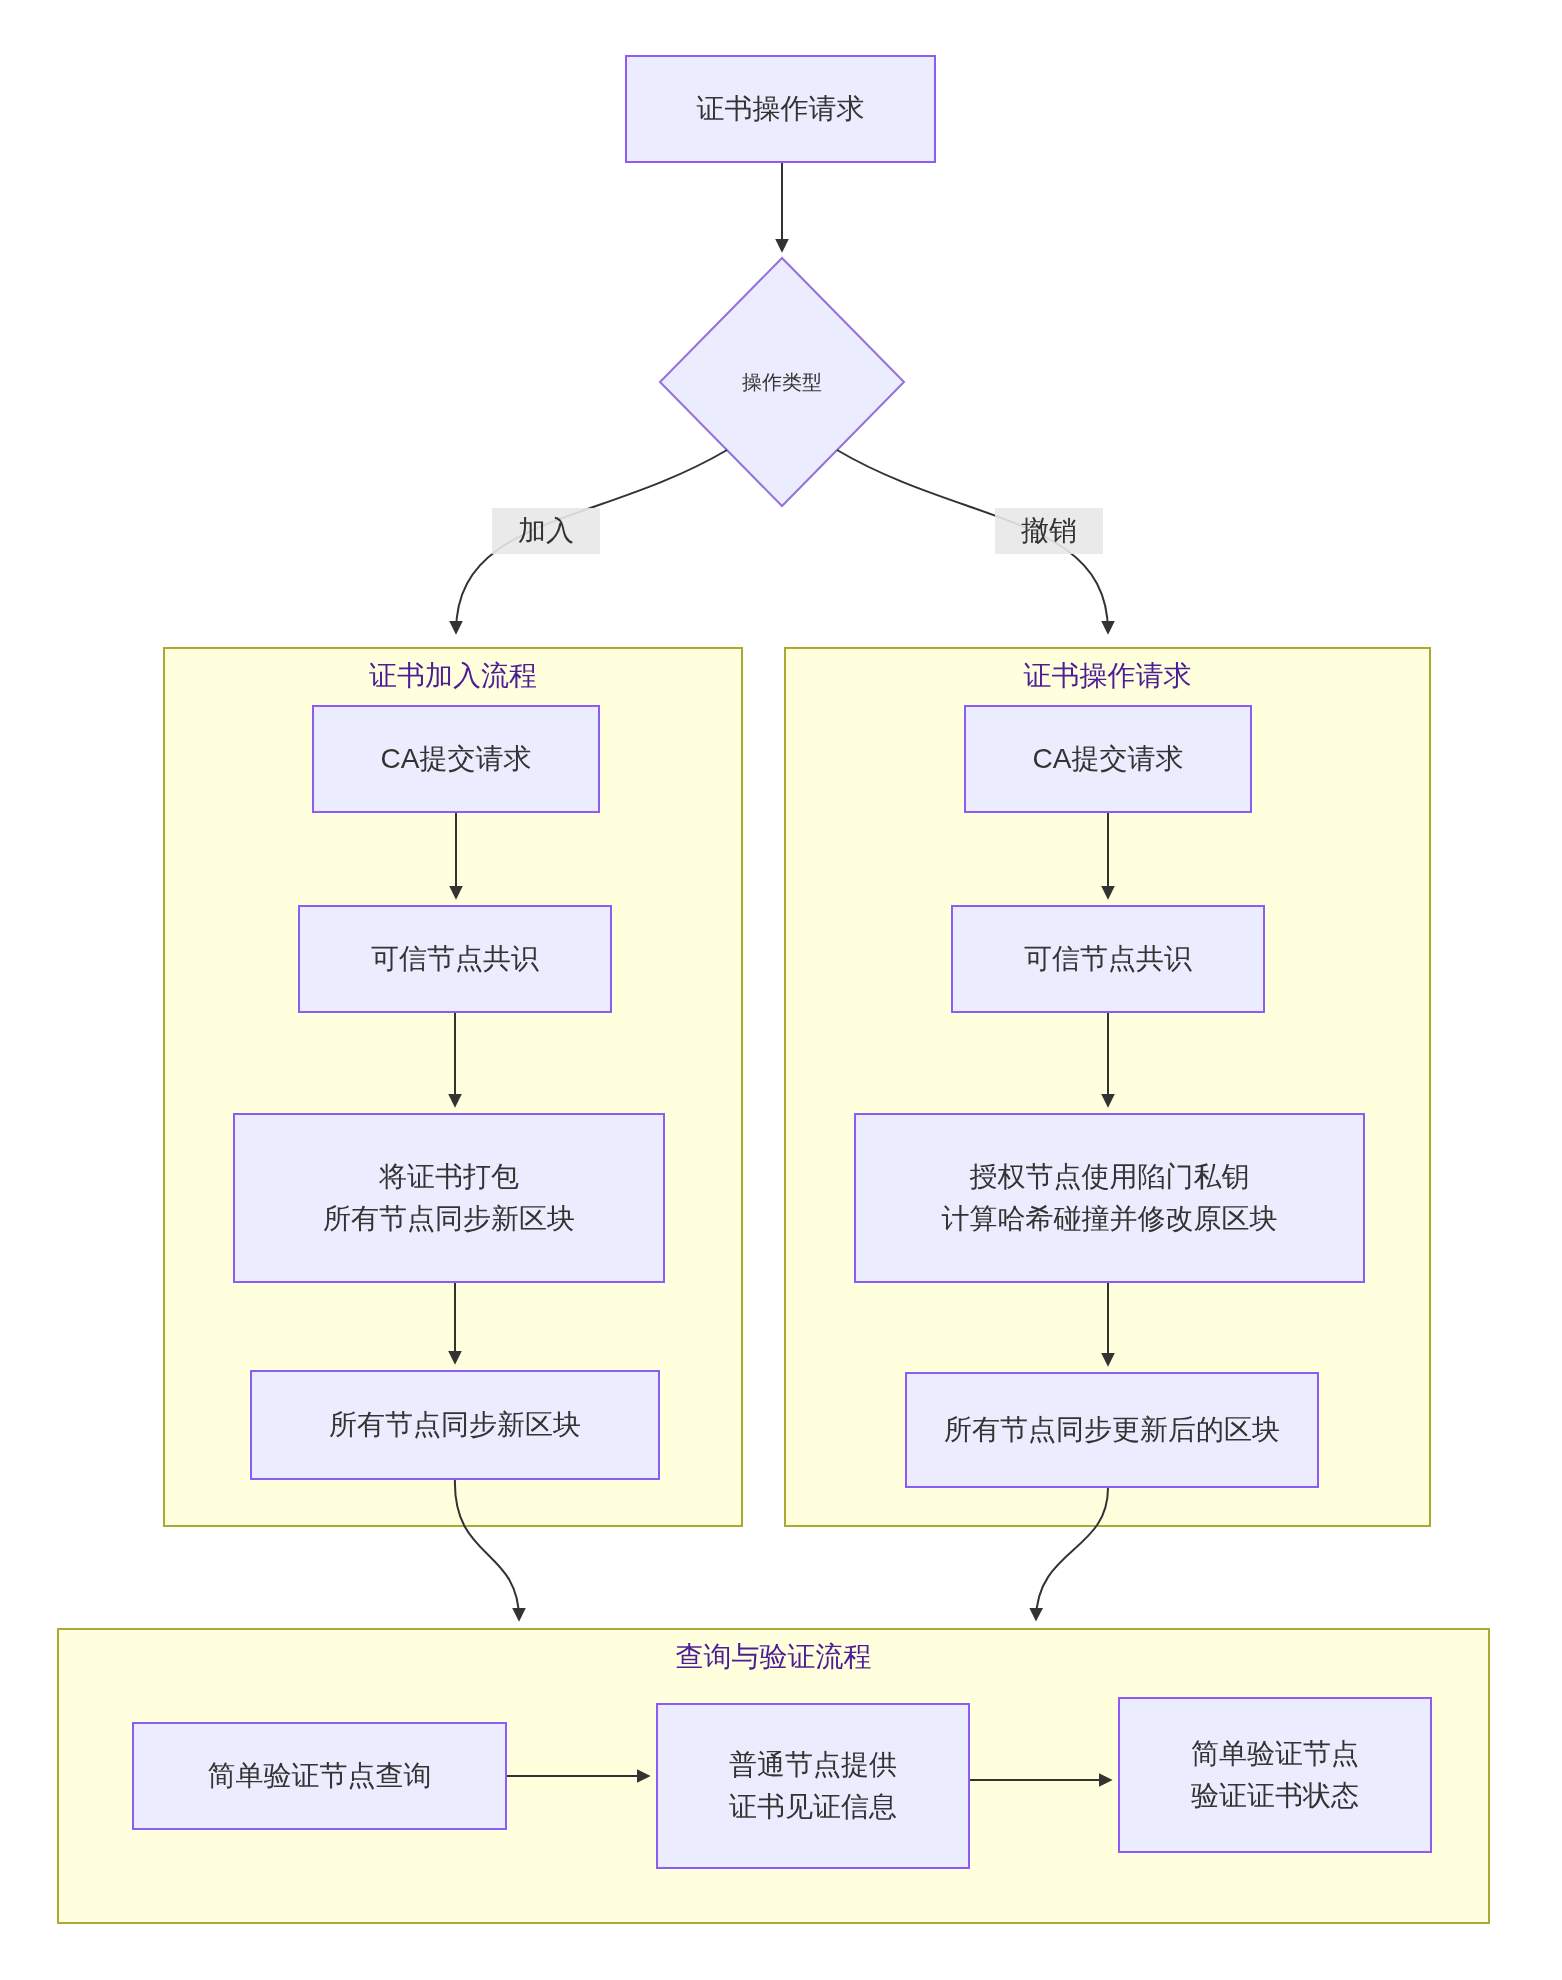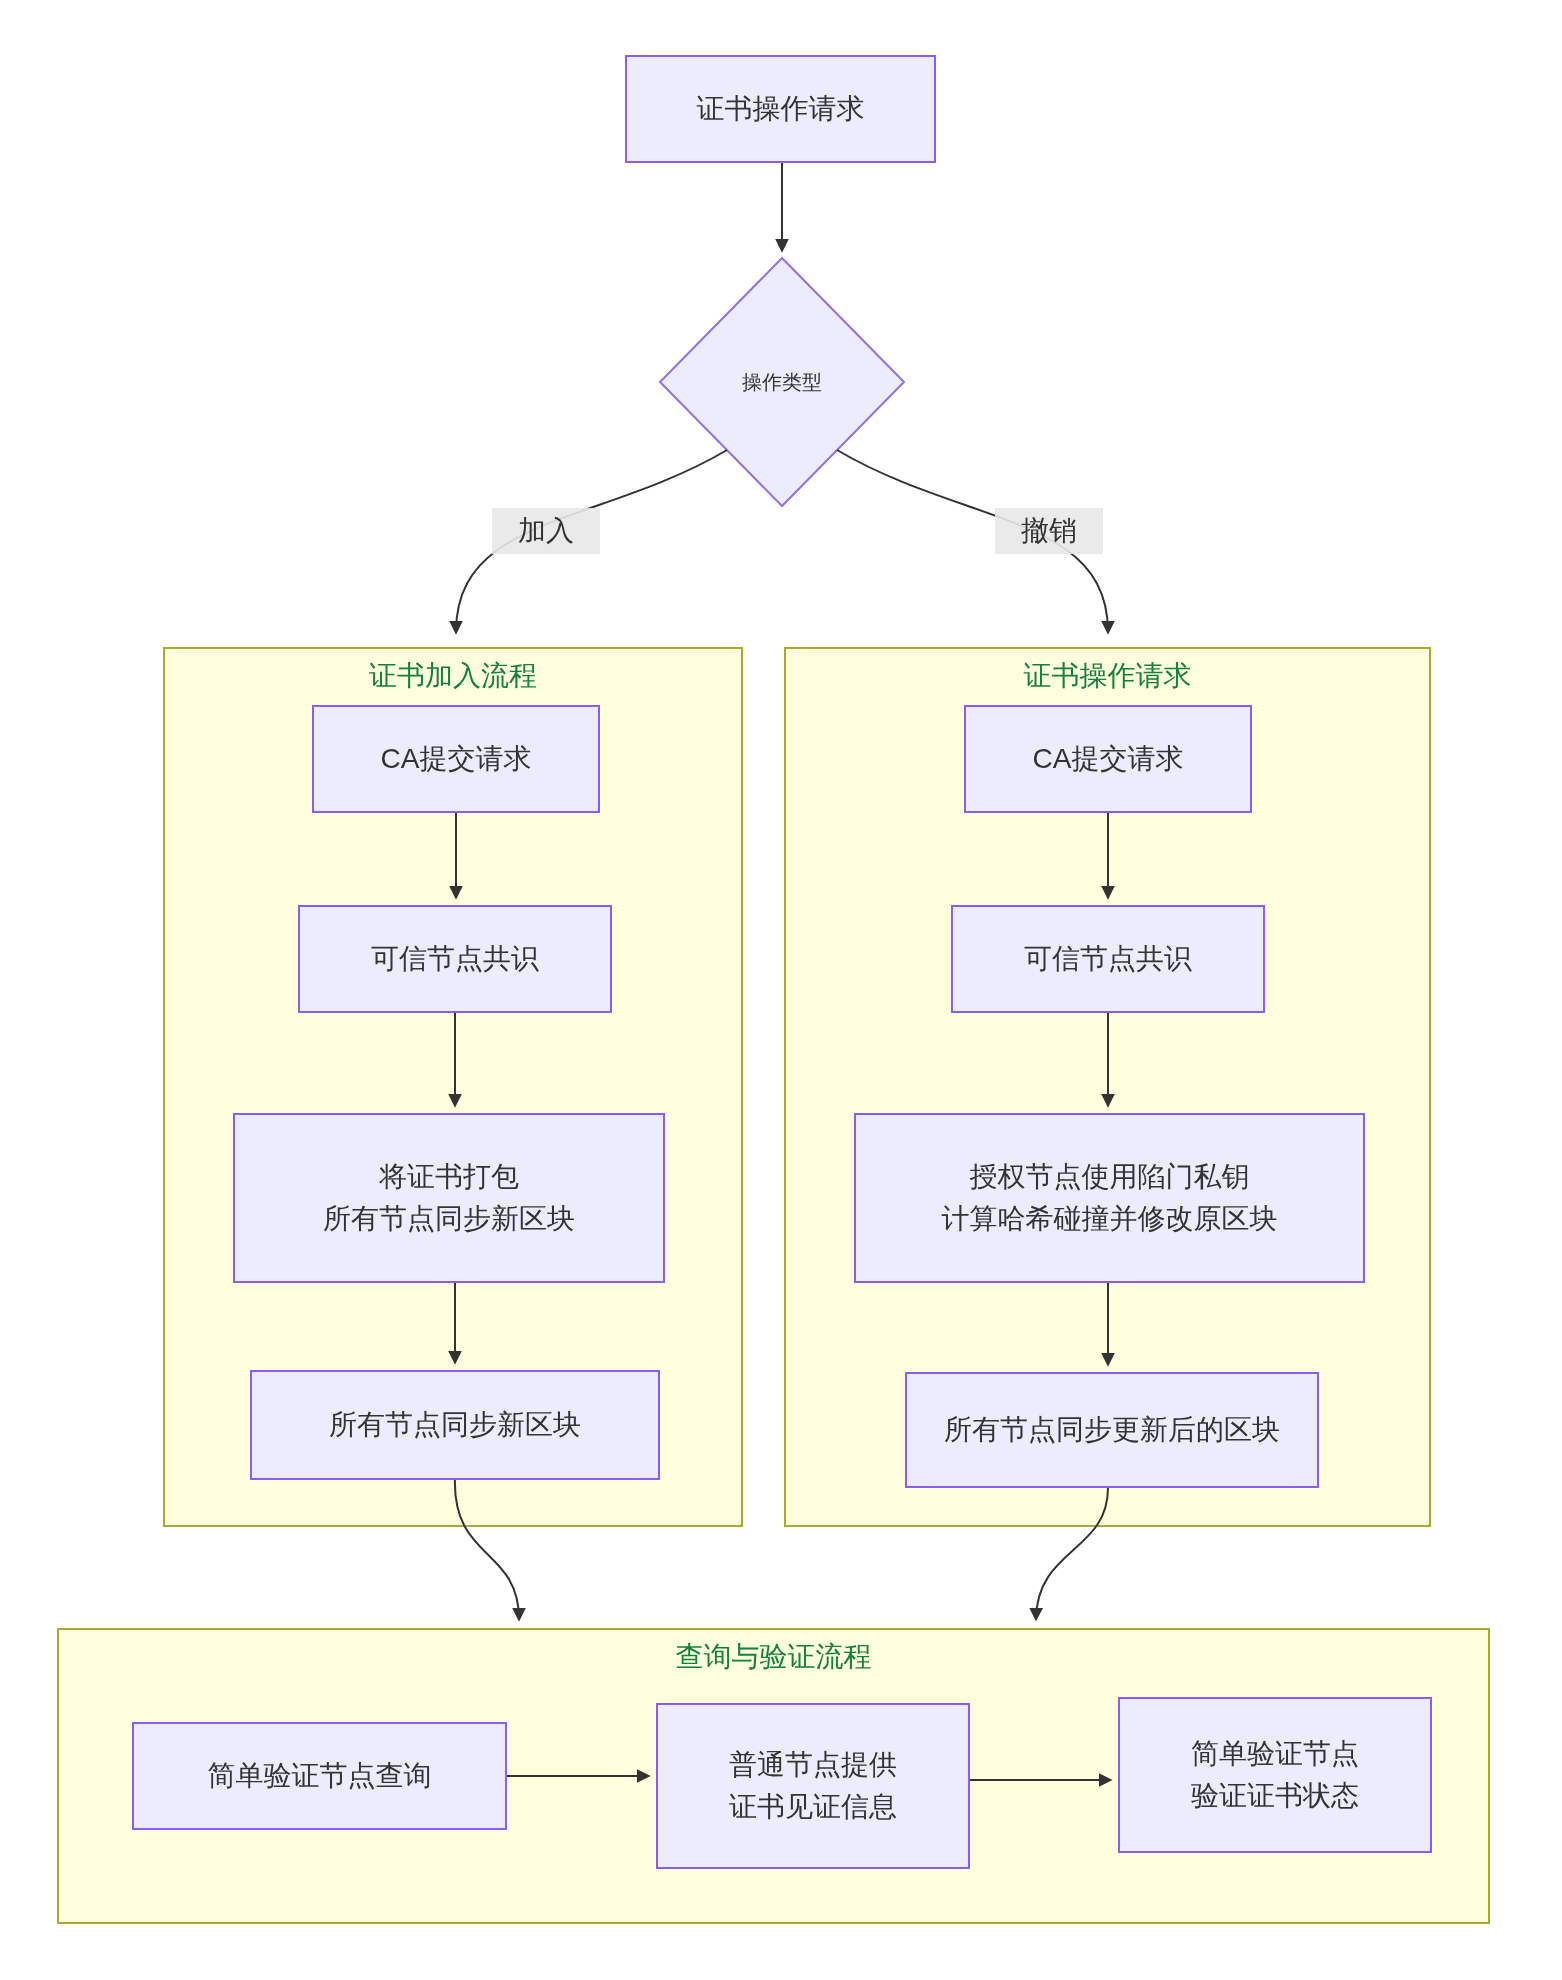--- a/index.html
+++ b/index.html
@@ -6,21 +6,21 @@
   .canvas{
     position:relative;width:1562px;height:1980px;background:#ffffff;
     font-family:"Liberation Sans",sans-serif;color:#333333;overflow:hidden;
   }
   .cluster{
     position:absolute;background:#FFFFDE;border:2px solid #AAAA33;
     box-sizing:border-box;z-index:0;
   }
   .cluster-title{
     position:absolute;top:8px;left:0;width:100%;text-align:center;
-    font-size:28px;color:#15803d;
+    font-size:28px;color:#4c1d95;
   }
   .edges{position:absolute;left:0;top:0;z-index:1;pointer-events:none;}
   .edges path{stroke:#333333;stroke-width:2;fill:none;}
   .node{
     position:absolute;background:#ECECFF;border:2px solid #8b5cf6;
     box-sizing:border-box;display:flex;align-items:center;justify-content:center;
     z-index:2;
   }
   .node-label{
     font-size:28px;line-height:1.5;text-align:center;color:#333333;

